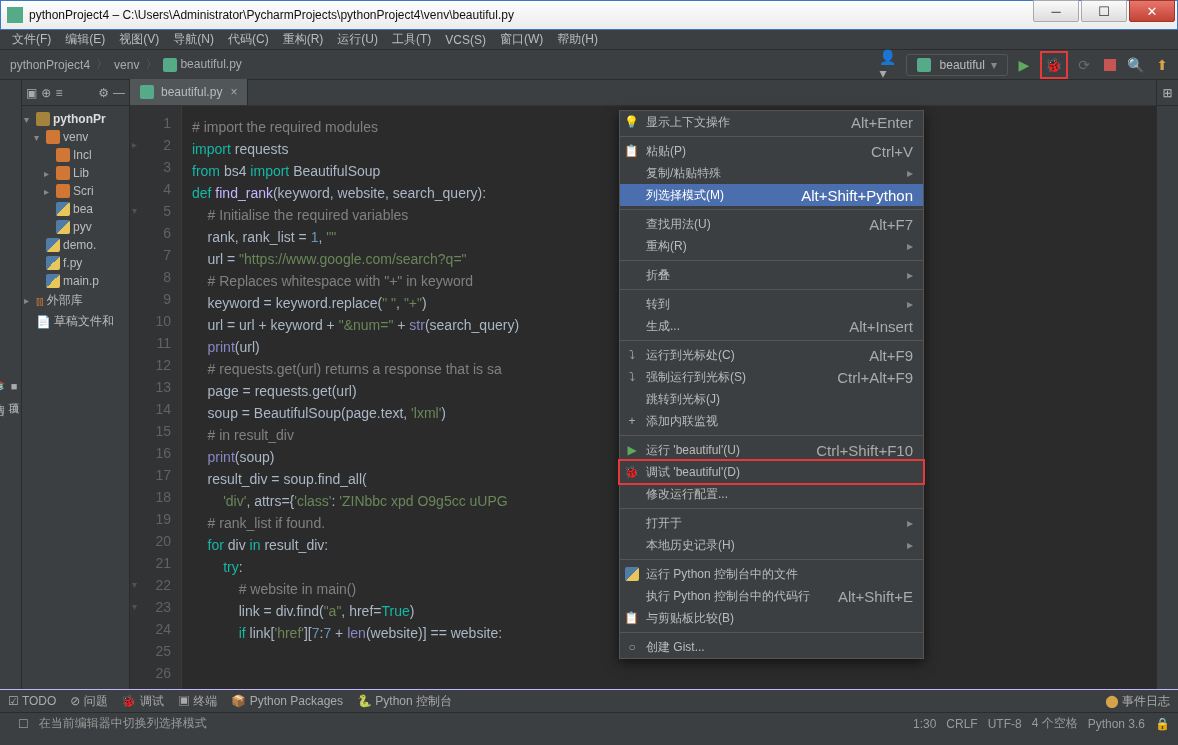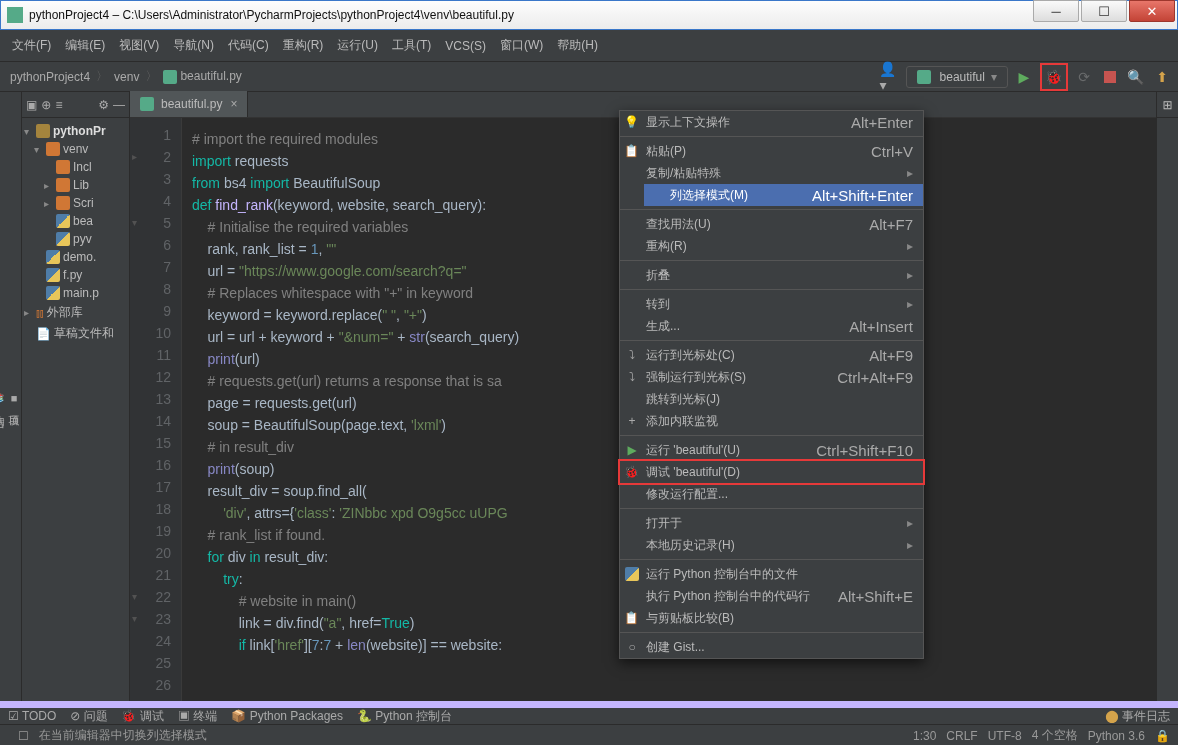--- a/index.html
+++ b/index.html
@@ -3,21 +3,21 @@
 <meta charset="utf-8">
 <style>
 * { margin:0; padding:0; box-sizing:border-box; font-family:"Microsoft YaHei",Arial,sans-serif; }
 body { width:1178px; height:745px; background:#3c3f41; color:#bbb; font-size:12px; overflow:hidden; position:relative; }
 .titlebar { height:30px; background:linear-gradient(#fdfdfd,#ececec); border:1px solid #3a77c9; display:flex; align-items:center; padding-left:6px; }
 .titlebar-icon { width:16px; height:16px; background:#5a8; margin-right:6px; display:inline-block; }
 .titlebar-text { color:#111; font-size:12px; flex:1; }
 .win-controls { display:flex; height:100%; }
 .win-btn { width:46px; height:22px; margin-top:-1px; display:flex; align-items:center; justify-content:center; border:1px solid #aaa; border-radius:0 0 2px 2px; background:linear-gradient(#fafafa,#ddd); margin-right:2px; font-size:13px; color:#333; }
 .win-close { background:linear-gradient(#e8766a,#c34336); color:#fff; border-color:#9e372d; }
-.menubar { height:32px; background:#3c3f41; display:flex; align-items:center; padding:0 6px; border-bottom:1px solid #2b2b2b; }
+.menubar { height:20px; background:#3c3f41; display:flex; align-items:center; padding:0 6px; border-bottom:1px solid #2b2b2b; }
 .menu-item { padding:2px 6px; color:#bbb; margin-right:2px; cursor:default; }
 .navbar { height:30px; background:#3c3f41; display:flex; align-items:center; padding:0 6px; border-bottom:1px solid #2b2b2b; }
 .crumb { color:#aaa; padding:2px 4px; }
 .crumb-sep { color:#666; margin:0 2px; }
 .file-icon { width:14px; height:14px; display:inline-block; margin-right:3px; vertical-align:middle; background:#5a8; border-radius:2px; }
 .toolbar-right { margin-left:auto; display:flex; align-items:center; gap:6px; }
 .tool-icon { width:20px; height:20px; display:flex; align-items:center; justify-content:center; color:#aaa; font-size:14px; }
 .run-config { border:1px solid #555; padding:3px 10px; border-radius:3px; display:flex; align-items:center; gap:6px; }
 .play-icon { color:#5eab5e; }
 .bug-icon-box { border:2px solid #e63939; padding:2px; }
@@ -46,26 +46,26 @@
 .cmt { color:#808080; }
 .num { color:#6897bb; }
 .fn { color:#c4b5fd; }
 .par { color:#a9b7c6; }
 .bi { color:#8888c6; }
 .right-gutter { width:22px; background:#3c3f41; border-left:1px solid #2b2b2b; }
 .context-menu { position:absolute; left:619px; top:110px; width:305px; background:#3c3f41; border:1px solid #555; box-shadow:0 4px 12px rgba(0,0,0,0.6); z-index:100; }
 .cm-item { height:22px; display:flex; align-items:center; padding:0 10px 0 26px; color:#bbb; position:relative; font-size:12px; }
 .cm-item .short { margin-left:auto; color:#aaa; font-size:15px; }
 .cm-item .sub { margin-left:auto; color:#888; }
-.cm-item.sel { background:#4b6eaf; color:#fff;margin-left:24px; }
+.cm-item.sel { background:#4b6eaf; color:#fff; }
 .cm-item.sel .short { color:#fff; }
 .cm-sep { height:1px; background:#555; margin:3px 0; }
 .cm-icon { position:absolute; left:5px; width:14px; height:14px; display:flex; align-items:center; justify-content:center; font-size:12px; }
 .cm-item.dbg-highlight { outline:2px solid #e63939; }
-.bottombar { height:23px; background:#3c3f41; border-top:7px solid #c4b5fd; display:flex; align-items:center; padding:0 8px; gap:14px; color:#aaa; font-size:12px; }
+.bottombar { height:23px; background:#3c3f41; border-top:1px solid #c4b5fd; display:flex; align-items:center; padding:0 8px; gap:14px; color:#aaa; font-size:12px; }
 .bottombar .spacer { flex:1; }
 .statusbar { height:22px; background:#3c3f41; border-top:1px solid #2b2b2b; display:flex; align-items:center; padding:0 8px; color:#999; font-size:12px; }
 .statusbar .spacer { flex:1; }
 .statusbar span { margin-left:10px; }
 </style>
 </head>
 <body>
 
 <div class="titlebar">
   <span class="titlebar-icon"></span>
@@ -282,21 +282,21 @@
       <span class="cm-icon" style="color:#aaa">📋</span>
       <span>粘贴(P)</span>
       <span class="short">Ctrl+V</span>
     </div>
     <div class="cm-item">
       <span>复制/粘贴特殊</span>
       <span class="sub">▸</span>
     </div>
     <div class="cm-item sel">
       <span>列选择模式(M)</span>
-      <span class="short">Alt+Shift+Enter</span>
+      <span class="short">Alt+Shift+Python</span>
     </div>
     <div class="cm-sep"></div>
     <div class="cm-item">
       <span>查找用法(U)</span>
       <span class="short">Alt+F7</span>
     </div>
     <div class="cm-item">
       <span>重构(R)</span>
       <span class="sub">▸</span>
     </div>

